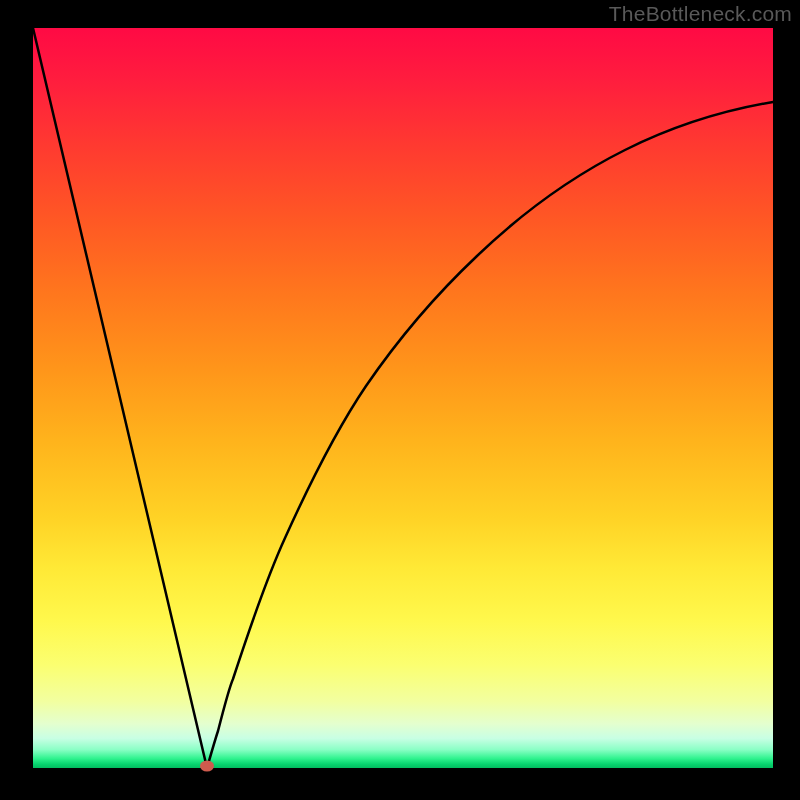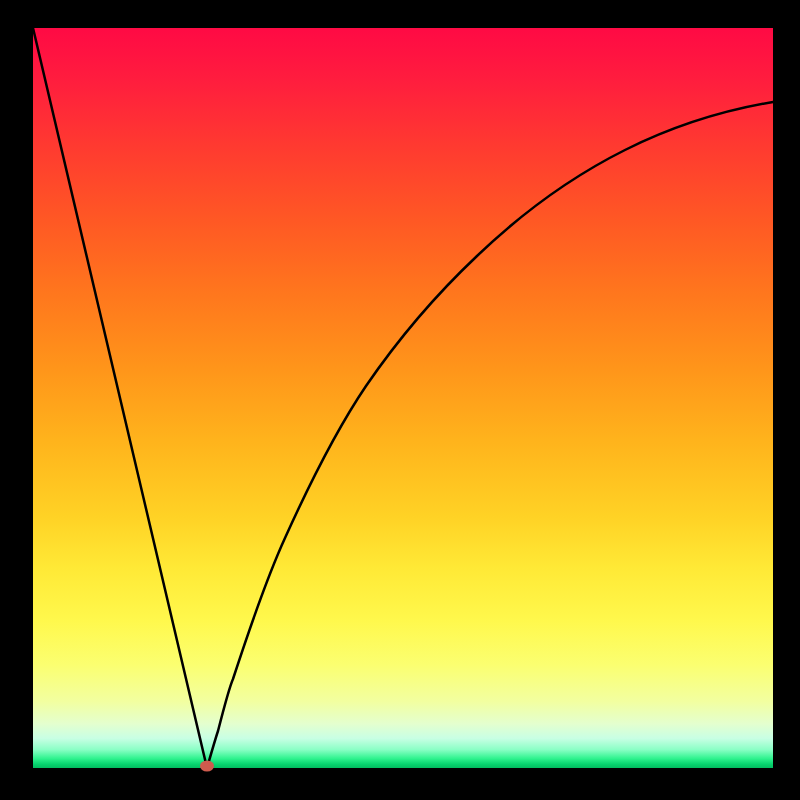--- a/index.html
+++ b/index.html
@@ -72,20 +72,21 @@
     background: #cf5b4e;
     transform: translate(-50%, -50%);
     z-index: 3;
   }
 </style>
 </head>
 <body>
 
 <div class="frame">
 
+  <div class="watermark">TheBottleneck.com</div>
 
   <div class="plot-area">
 
     <svg class="curve-svg" viewBox="0 0 740 740" preserveAspectRatio="none">
 
       <path d="M 0 0 L 174 740" fill="none" stroke="#000" stroke-width="2.5" stroke-linecap="round"></path>
 
       <path d="M 174 740
                Q 182 712 185 703
                Q 196 660 200 651

